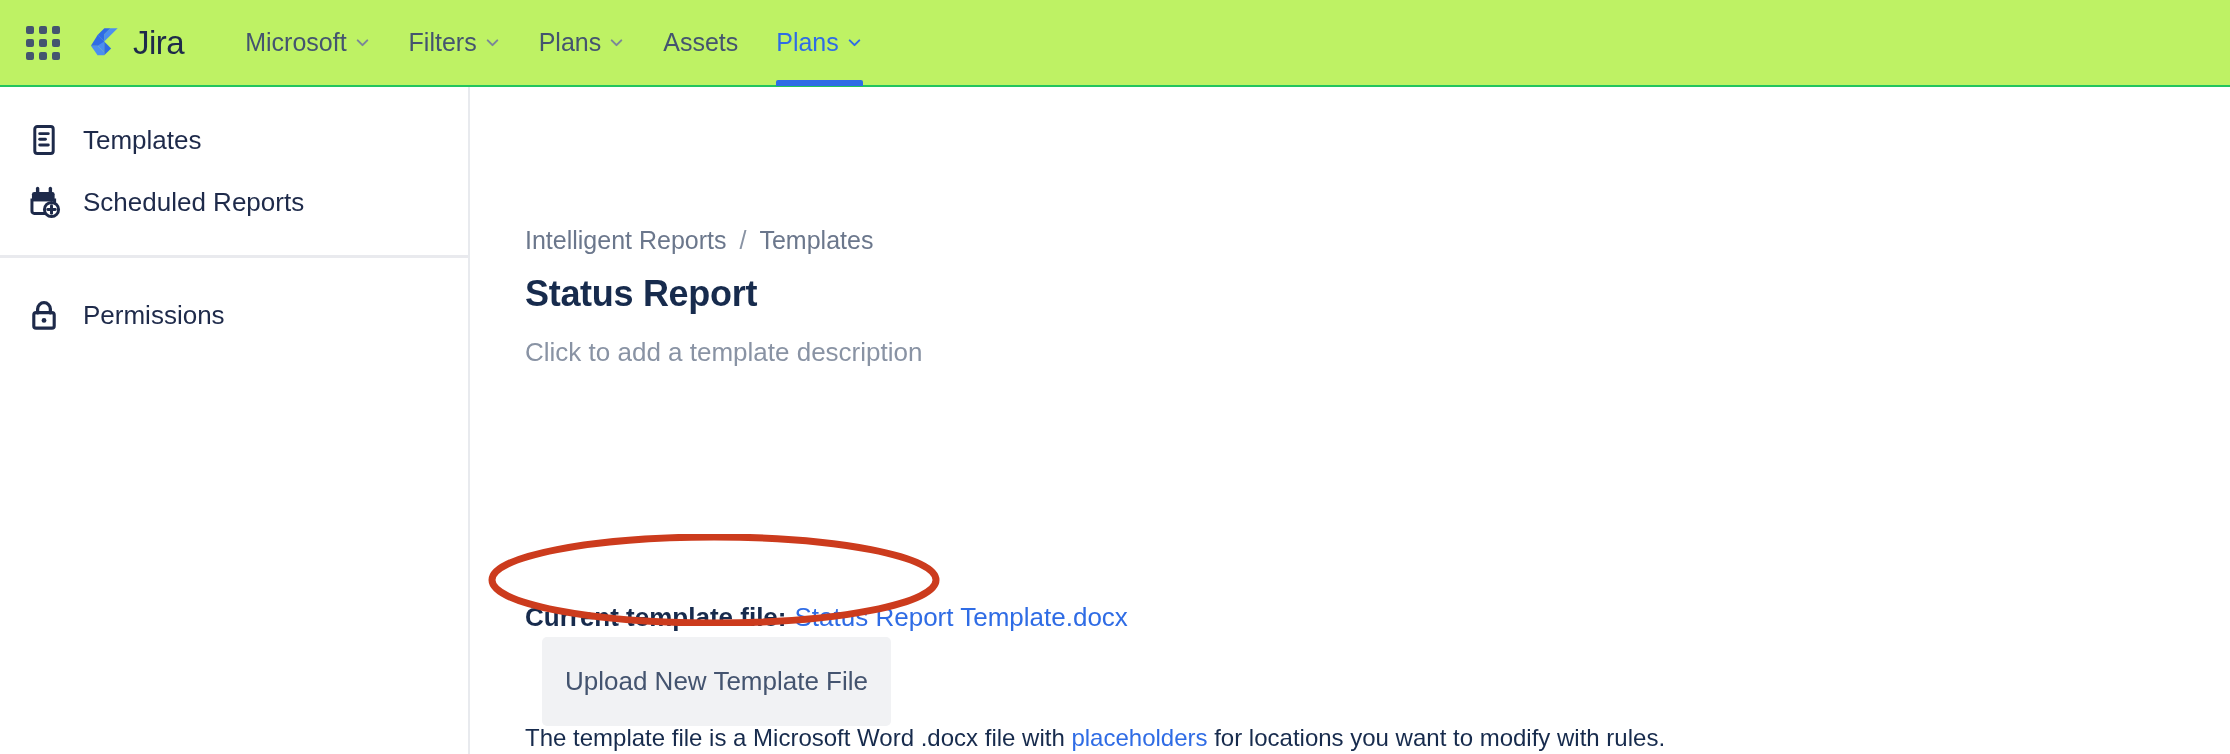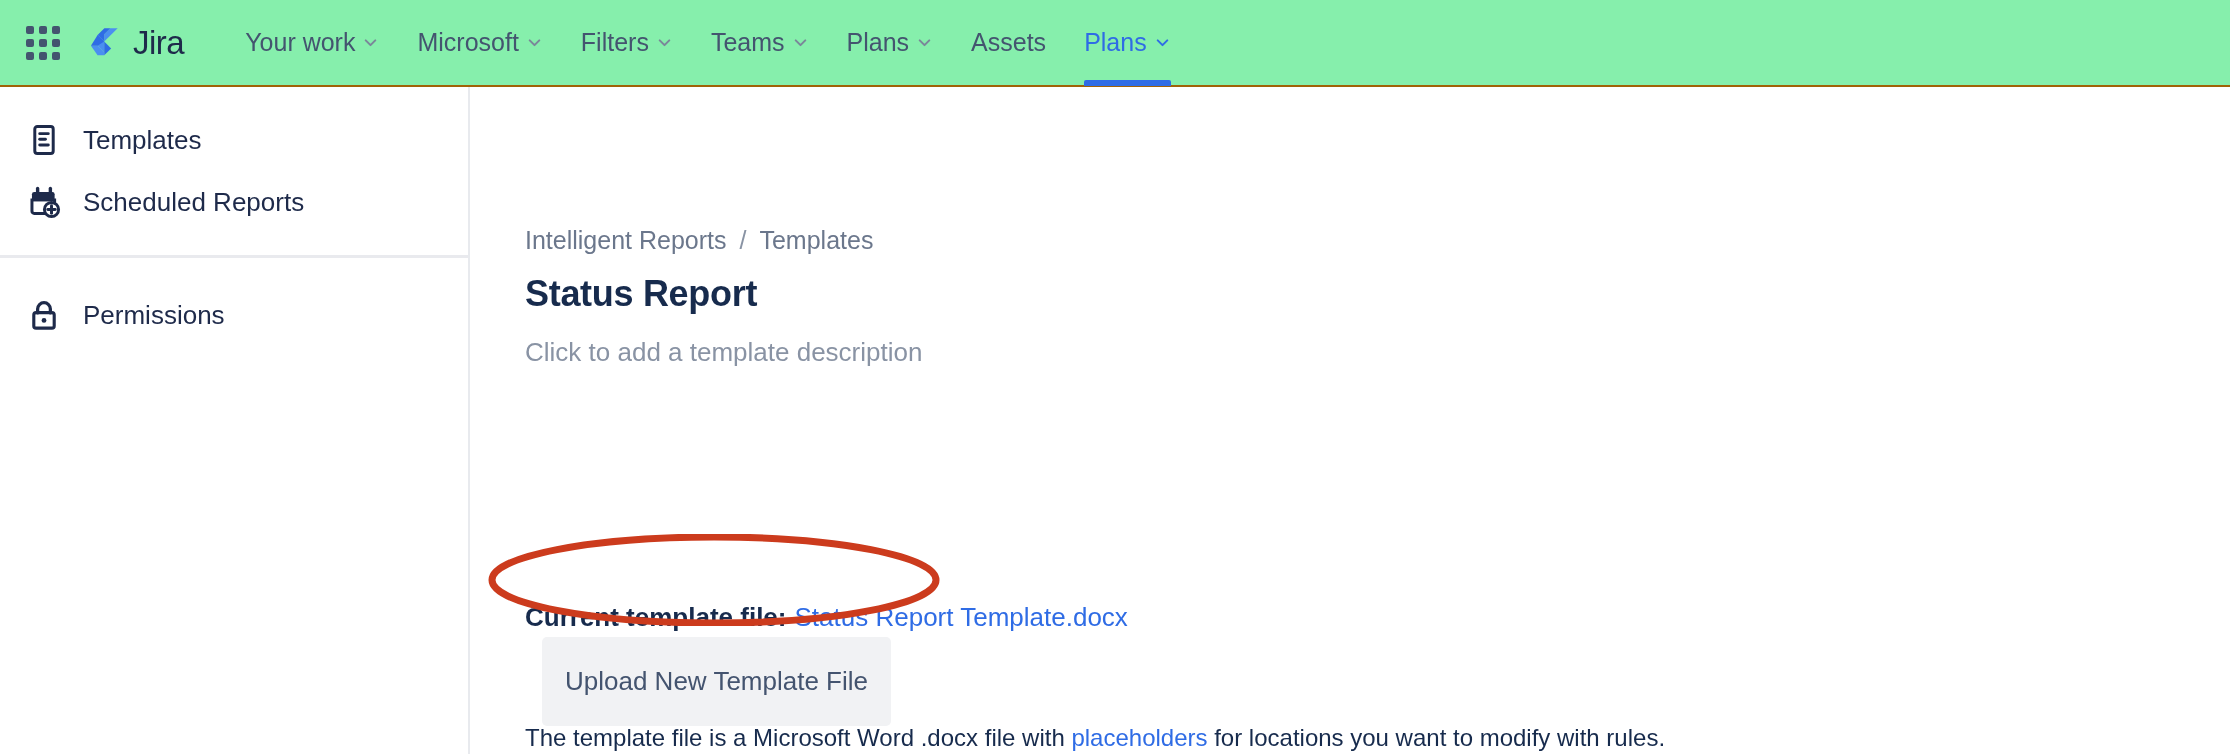--- a/index.html
+++ b/index.html
@@ -19,22 +19,22 @@
     background: #ffffff;
     overflow: hidden;
   }
 
   
   .topnav {
     position: absolute;
     top: 0; left: 0;
     width: 2230px;
     height: 87px;
-    background: #86efac;
-    border-bottom: 2px solid #a16207;
+    background: #bef264;
+    border-bottom: 2px solid #22c55e;
     display: flex;
     align-items: center;
     padding-left: 26px;
   }
 
   .app-switcher {
     width: 34px;
     height: 34px;
     display: grid;
     grid-template-columns: repeat(3, 1fr);
@@ -280,48 +280,36 @@
         <path d="M16.2 14.8 L16.2 24.0 L10.6 18.4 L10.6 9.2 Z" fill="#4b8ff0"></path>
         <path d="M16.2 14.8 L22.0 20.6 L16.2 26.4 L16.2 24.0 Z" fill="#2f6ce5"></path>
         <path d="M5.0 18.4 L10.6 18.4 L16.2 24.0 L16.2 26.4 L10.6 26.4 Z" fill="#4b8ff0"></path>
         <path d="M10.6 9.2 L16.2 14.8 L10.6 18.4 L5.0 18.4 Z" fill="#2f6ce5"></path>
       </svg>
       <span class="brand-name">Jira</span>
     </div>
 
     <div class="nav-items">
 
-      <div class="nav-item">
-        <span>Your work</span>
-        <svg class="chev" viewBox="0 0 16 16">
-            <path d="M3.5 6 L8 10.5 L12.5 6" fill="none" stroke="#7a8699" stroke-width="1.9" stroke-linecap="round" stroke-linejoin="round"></path>
-          </svg>
-      </div>
 
       <div class="nav-item">
         <span>Microsoft</span>
         <svg class="chev" viewBox="0 0 16 16">
             <path d="M3.5 6 L8 10.5 L12.5 6" fill="none" stroke="#7a8699" stroke-width="1.9" stroke-linecap="round" stroke-linejoin="round"></path>
           </svg>
       </div>
 
       <div class="nav-item">
         <span>Filters</span>
         <svg class="chev" viewBox="0 0 16 16">
             <path d="M3.5 6 L8 10.5 L12.5 6" fill="none" stroke="#7a8699" stroke-width="1.9" stroke-linecap="round" stroke-linejoin="round"></path>
           </svg>
       </div>
 
 
-      <div class="nav-item">
-        <span>Teams</span>
-        <svg class="chev" viewBox="0 0 16 16">
-            <path d="M3.5 6 L8 10.5 L12.5 6" fill="none" stroke="#7a8699" stroke-width="1.9" stroke-linecap="round" stroke-linejoin="round"></path>
-          </svg>
-      </div>
 
       <div class="nav-item">
         <span>Plans</span>
         <svg class="chev" viewBox="0 0 16 16">
             <path d="M3.5 6 L8 10.5 L12.5 6" fill="none" stroke="#7a8699" stroke-width="1.9" stroke-linecap="round" stroke-linejoin="round"></path>
           </svg>
       </div>
 
       <div class="nav-item">
         <span>Assets</span>

